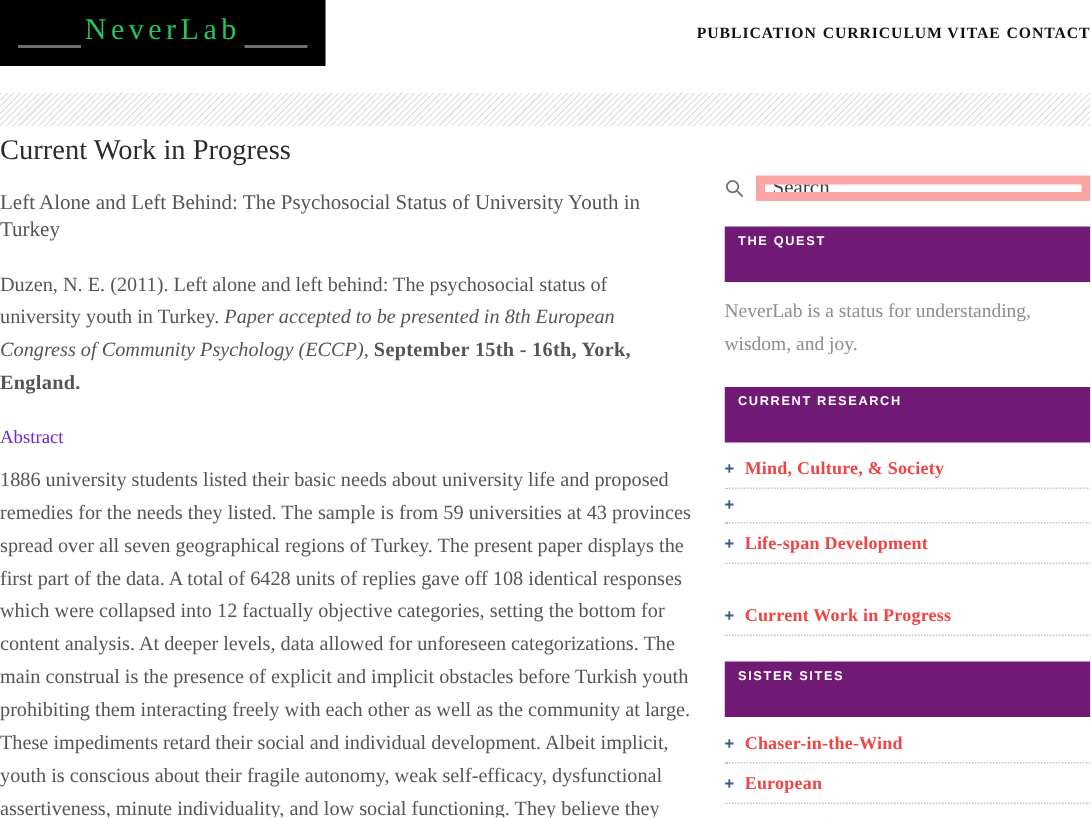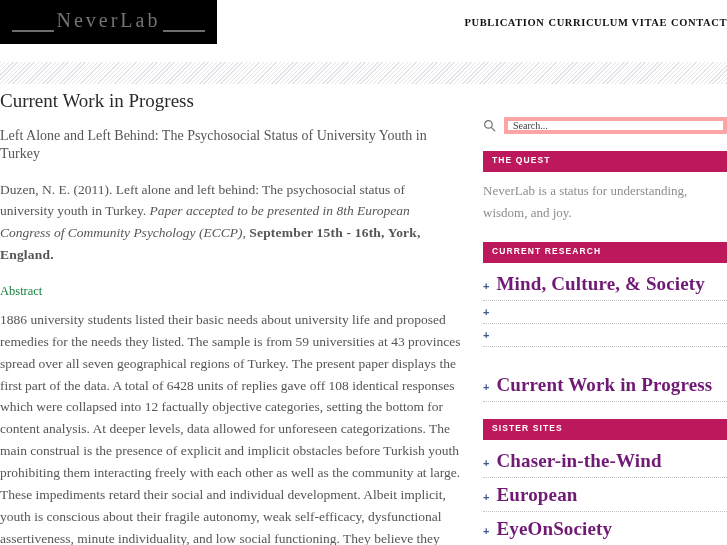--- a/index.html
+++ b/index.html
@@ -33,21 +33,21 @@
     box-sizing: border-box;
   }
   #logo-text {
     position: absolute;
     left: 0;
     top: 0;
     width: 217px;
     height: 44px;
     line-height: 40px;
     text-align: center;
-    color: #737373;
+    color: #22c55e;
     font-family: "Liberation Serif", serif;
     font-size: 20px;
     letter-spacing: 3px;
     white-space: nowrap;
   }
   .logo-rule {
     position: absolute;
     height: 2px;
     background: #6d6d6d;
     top: 30px;
@@ -126,21 +126,21 @@
   .citation {
     font-size: 13.5px;
     line-height: 1.62;
     color: #555555;
     margin: 16px 0 18px 0;
   }
   .citation .ital { font-style: italic; }
   .citation .bold { font-weight: bold; letter-spacing: 0.2px; }
   .abstract-label {
     font-size: 12.5px;
-    color: #15803d;
+    color: #6d28d9;
     margin: 0 0 10px 0;
   }
   .abstract-body {
     font-size: 13.5px;
     line-height: 1.62;
     color: #555555;
     margin: 0 0 22px 0;
     text-align: left;
   }
 
@@ -156,43 +156,43 @@
   #search-row {
     display: flex;
     align-items: center;
     gap: 8px;
     margin: 27px 0 0 0;
   }
   #search-icon { flex: 0 0 auto; line-height: 0; }
   #search-input {
     flex: 1 1 auto;
     height: 17px;
-    border: 4px solid #fca5a5;
+    border: 6px solid #fca5a5;
     background: #ffffff;
     font-family: "Liberation Serif", serif;
-    font-size: 10px;
+    font-size: 14px;
     color: #3d3d3d;
     padding: 1px 5px;
     box-sizing: border-box;
     outline: none;
   }
   #search-input::placeholder { color: #3d3d3d; opacity: 1; }
 
   .widget { margin-top: 17px; }
   .widget-header {
-    background: #be185d;
+    background: #701a75;
     color: #ffffff;
     font-family: "Liberation Sans", sans-serif;
     font-size: 8.5px;
     font-weight: bold;
     letter-spacing: 1.1px;
     text-transform: uppercase;
     padding: 5px 9px 5px 9px;
     box-sizing: border-box;
-    height: 21px;
+    height: 37px;
     line-height: 9px;
   }
   .widget-text {
     font-size: 13px;
     line-height: 1.72;
     color: #8d8d8d;
     padding: 8px 0 0 0;
     margin: 0;
   }
   ul.widget-list {
@@ -210,23 +210,23 @@
   .bullet-plus {
     color: #3a5a8c;
     font-family: "Liberation Sans", sans-serif;
     font-size: 11px;
     font-weight: bold;
     line-height: 1;
     flex: 0 0 auto;
   }
   .widget-link {
     font-family: "Liberation Serif", serif;
-    font-size: 19px;
+    font-size: 12px;
     font-weight: bold;
-    color: #701a75;
+    color: #ef4444;
     letter-spacing: 0.15px;
     text-decoration: none;
   }
 </style>
 </head>
 <body>
 
 <div id="header">
   <div id="logo-box">
     <div class="logo-rule left"></div>
@@ -281,20 +281,21 @@
       <ul class="widget-list">
         <li>
           <span class="bullet-plus">+</span>
           <a class="widget-link" href="#">Mind, Culture, &amp; Society</a>
         </li>
         <li>
           <span class="bullet-plus">+</span>
         </li>
         <li>
           <span class="bullet-plus">+</span>
+          <a class="widget-link" href="#">Life-span Development</a>
         </li>
       </ul>
     </div>
 
     <div class="widget">
       <ul class="widget-list">
         <li>
           <span class="bullet-plus">+</span>
           <a class="widget-link" href="#">Current Work in Progress</a>
         </li>

